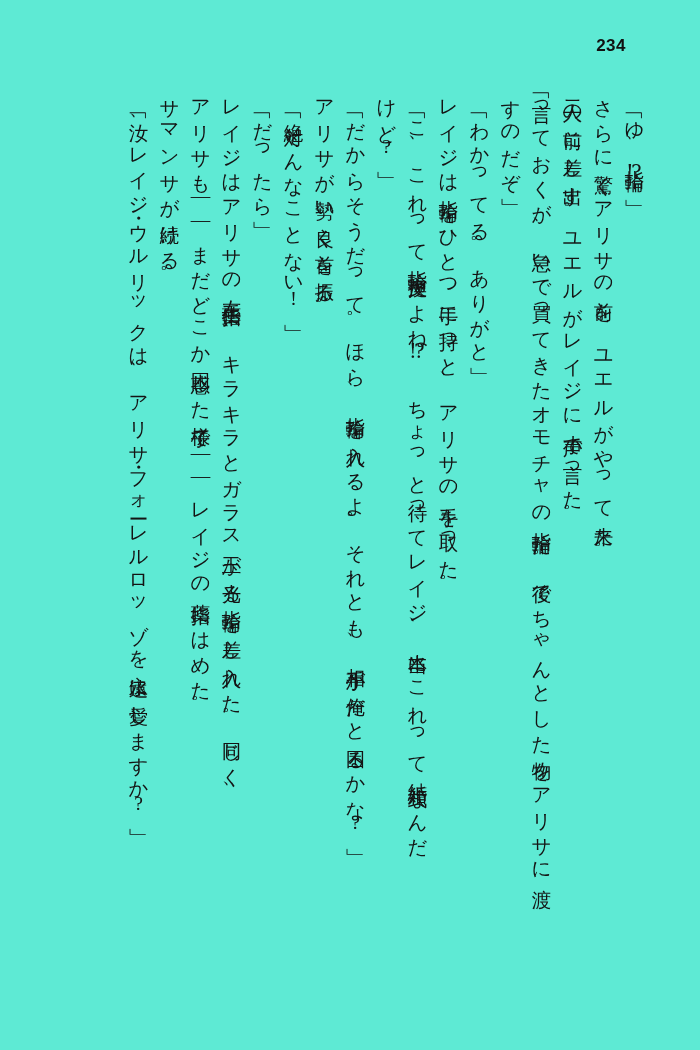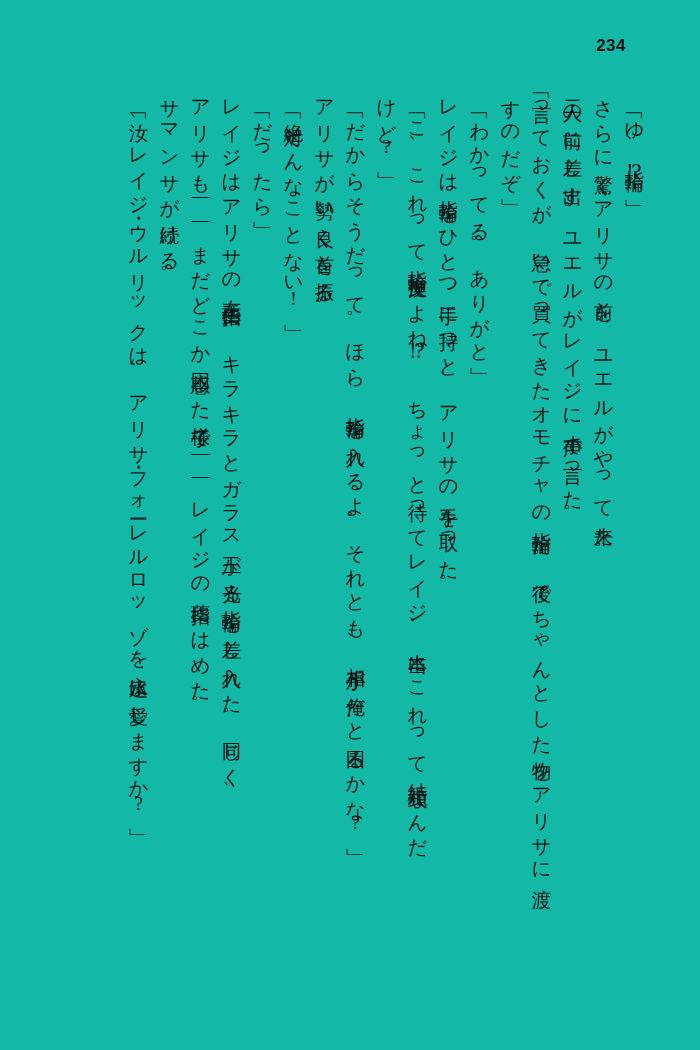--- a/index.html
+++ b/index.html
@@ -12,21 +12,21 @@
     height: 1050px;
     font-family: "Liberation Serif", "DejaVu Serif", serif;
     color: #111111;
     position: relative;
     overflow: hidden;
   }
 
   .page {
     position: absolute;
     inset: 0;
-    background: #14b8a6;
+    background: #5eead4;
   }
 
   
   .page-number {
     position: absolute;
     top: 36px;
     right: 74px;
     font-family: "Liberation Sans", sans-serif;
     font-size: 17px;
     font-weight: bold;

